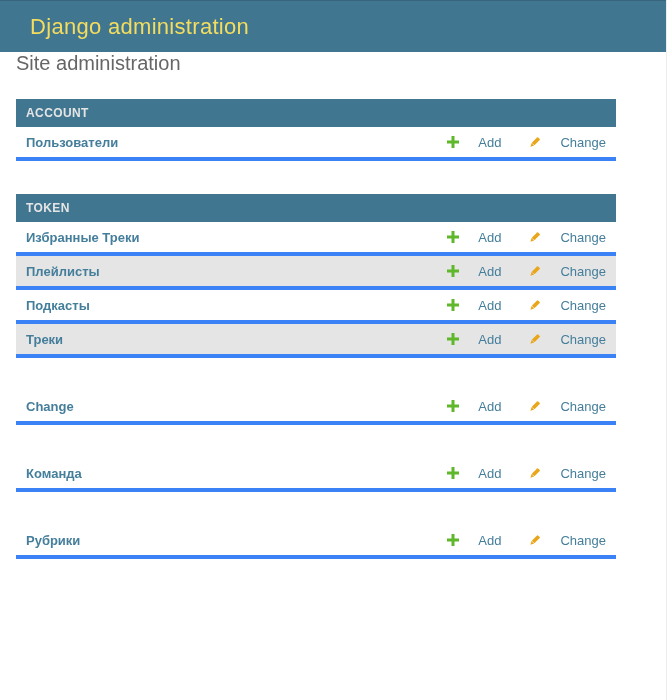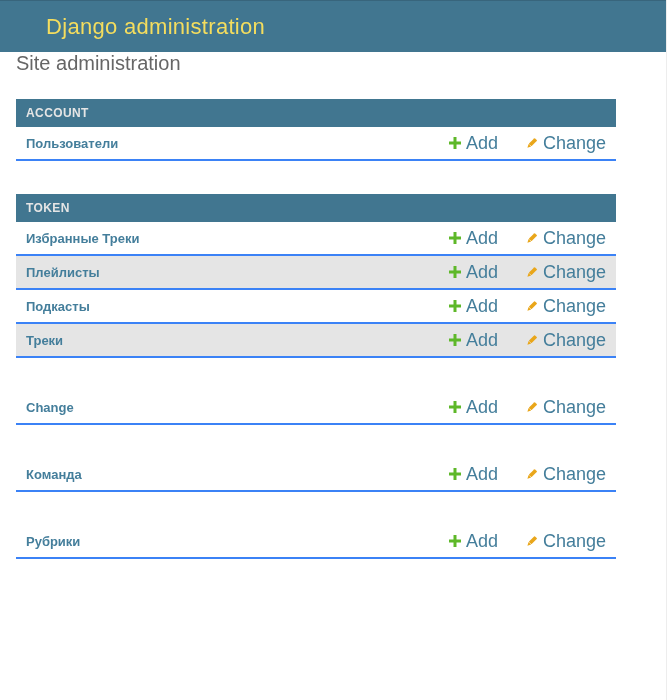--- a/index.html
+++ b/index.html
@@ -11,21 +11,21 @@
     font-family: "Liberation Sans", sans-serif;
     overflow: hidden;
     position: relative;
   }
   .app-header {
     height: 52px;
     background: #417690;
     border-top: 1px solid #38657c;
     display: flex;
     align-items: center;
-    padding-left: 46px;
+    padding-left: 30px;
   }
   .app-header-title {
     color: #f4dd5e;
     font-size: 22px;
     font-weight: 300;
     letter-spacing: 0.3px;
   }
   .right-rail {
     position: absolute;
     top: 0;
@@ -58,43 +58,43 @@
     color: #e5e5e5;
     font-size: 12px;
     font-weight: 600;
     letter-spacing: 0.4px;
     cursor: pointer;
   }
   .model-row {
     display: flex;
     align-items: center;
     height: 34px;
-    border-bottom: 2px solid #3b82f6;
+    border-bottom: 4px solid #3b82f6;
     padding: 0 10px;
     background: #ffffff;
   }
   .model-row.alt { background: #e5e5e5; }
   .model-link {
     color: #447e9b;
     font-weight: 700;
     font-size: 13px;
     text-decoration: none;
     cursor: pointer;
   }
   .actions {
     margin-left: auto;
     display: flex;
     align-items: center;
   }
   .action {
     display: flex;
     align-items: center;
-    gap: 5px;
+    gap: 19px;
     color: #447e9b;
-    font-size: 18px;
+    font-size: 13px;
     text-decoration: none;
     cursor: pointer;
   }
   .action.add { margin-right: 27px; }
   .icon { display: inline-flex; line-height: 0; }
 </style>
 </head>
 <body>
 
 <header class="app-header">

